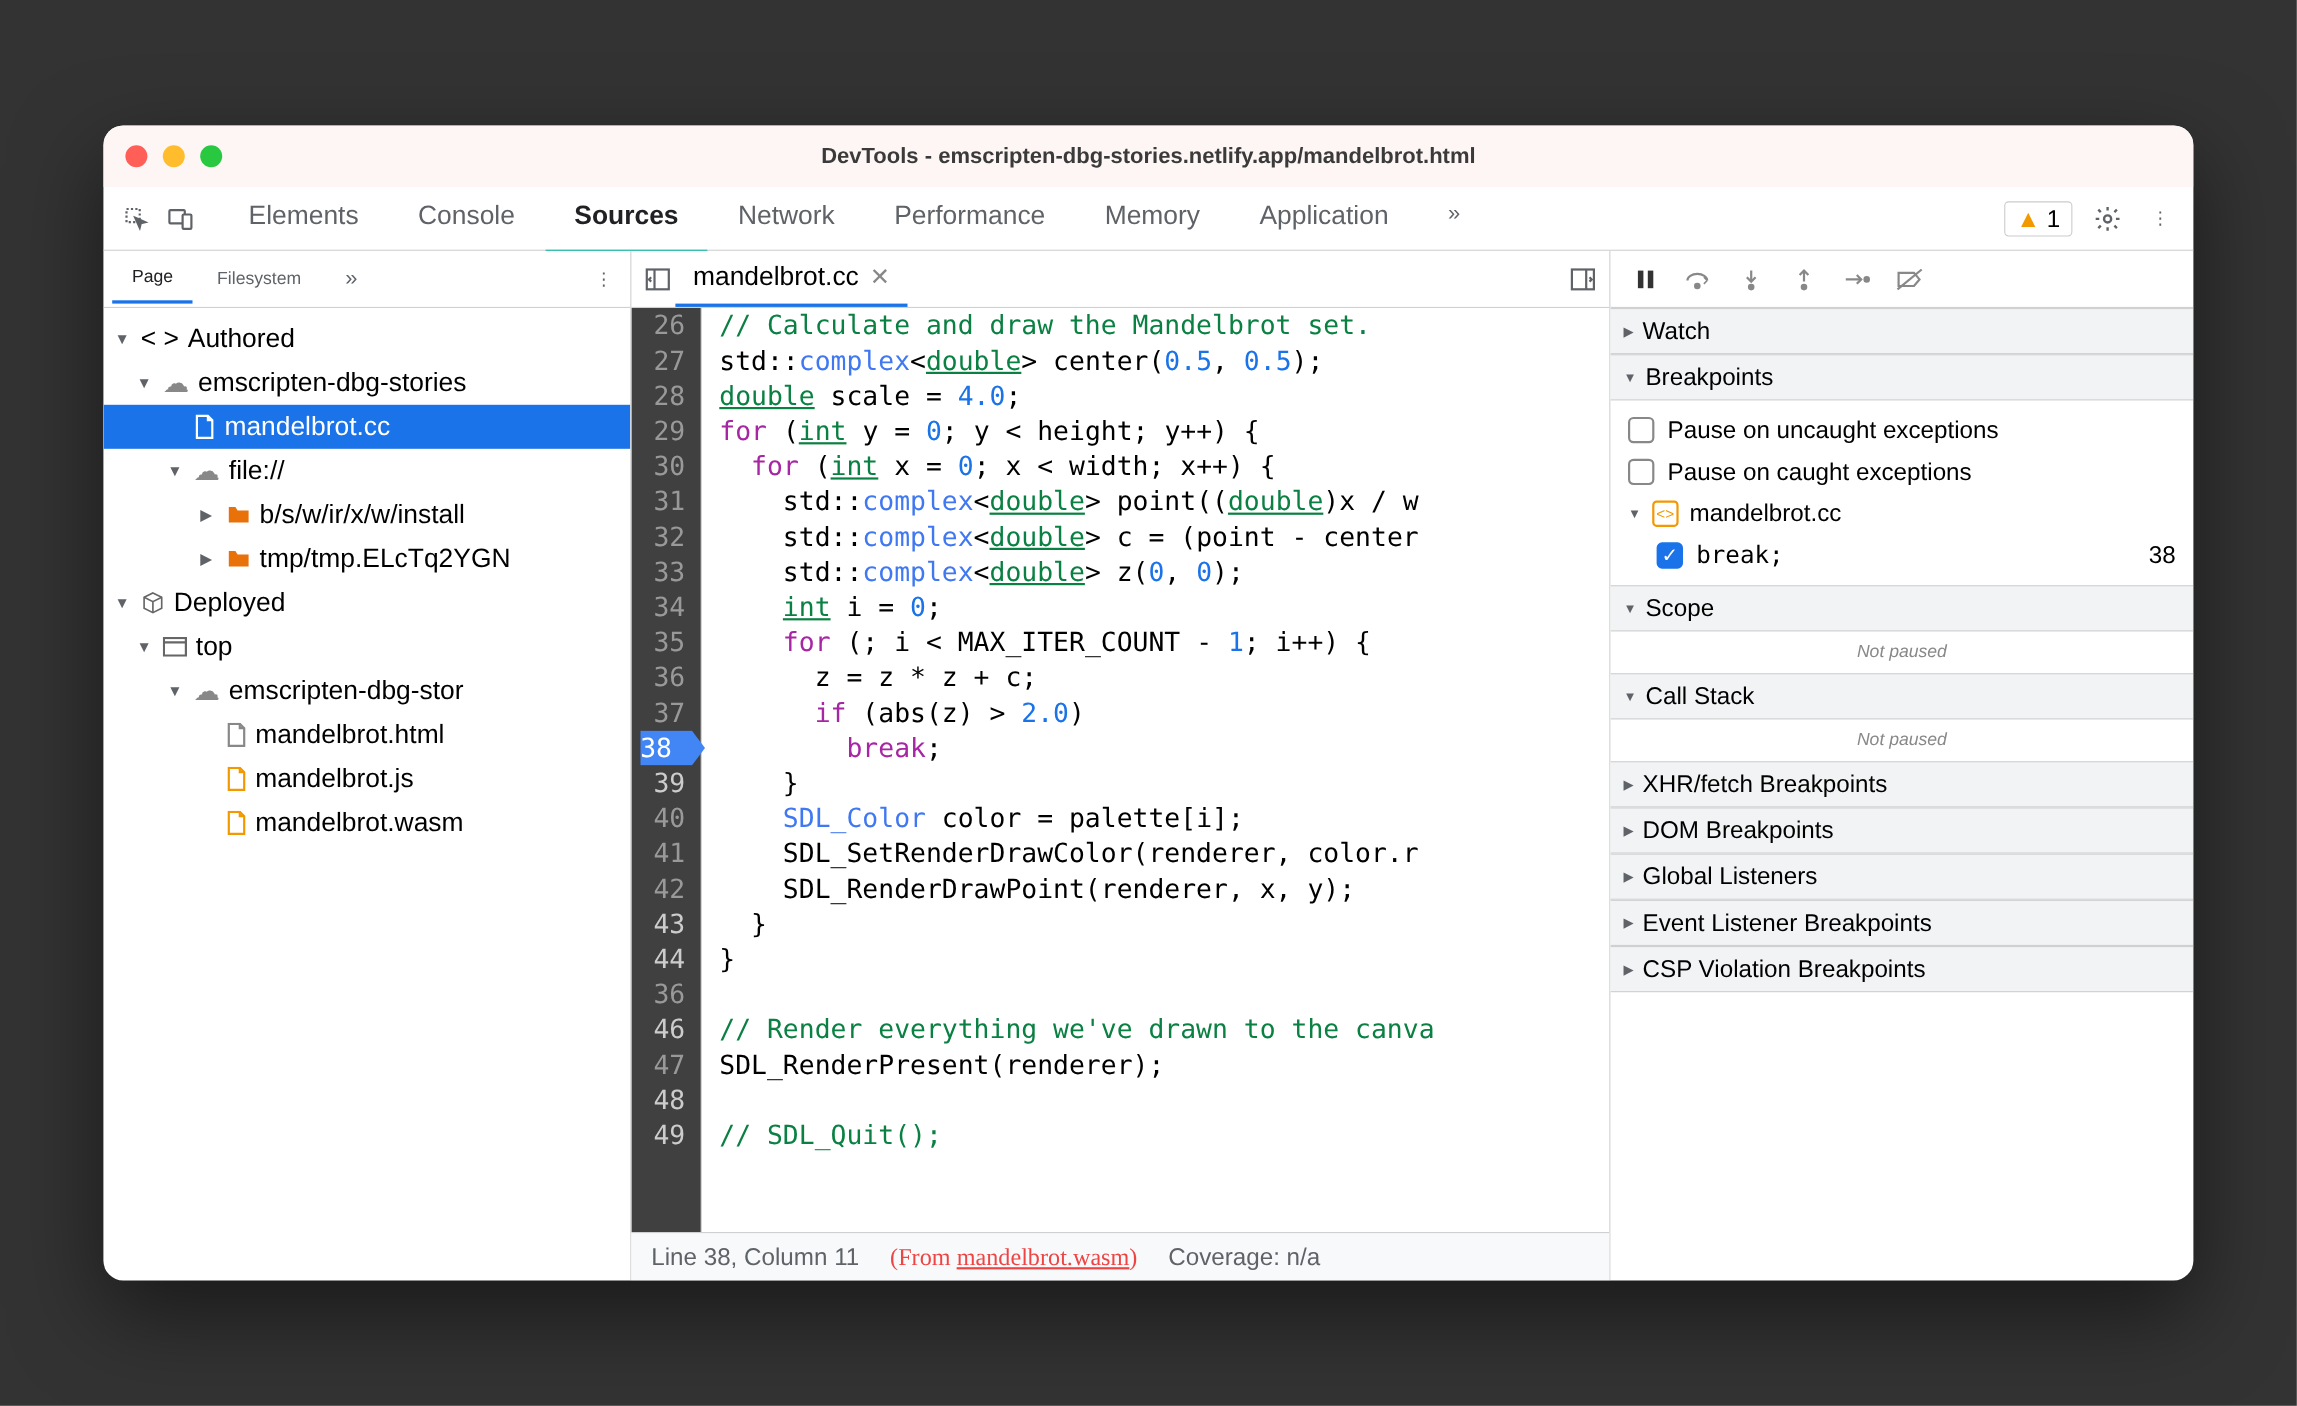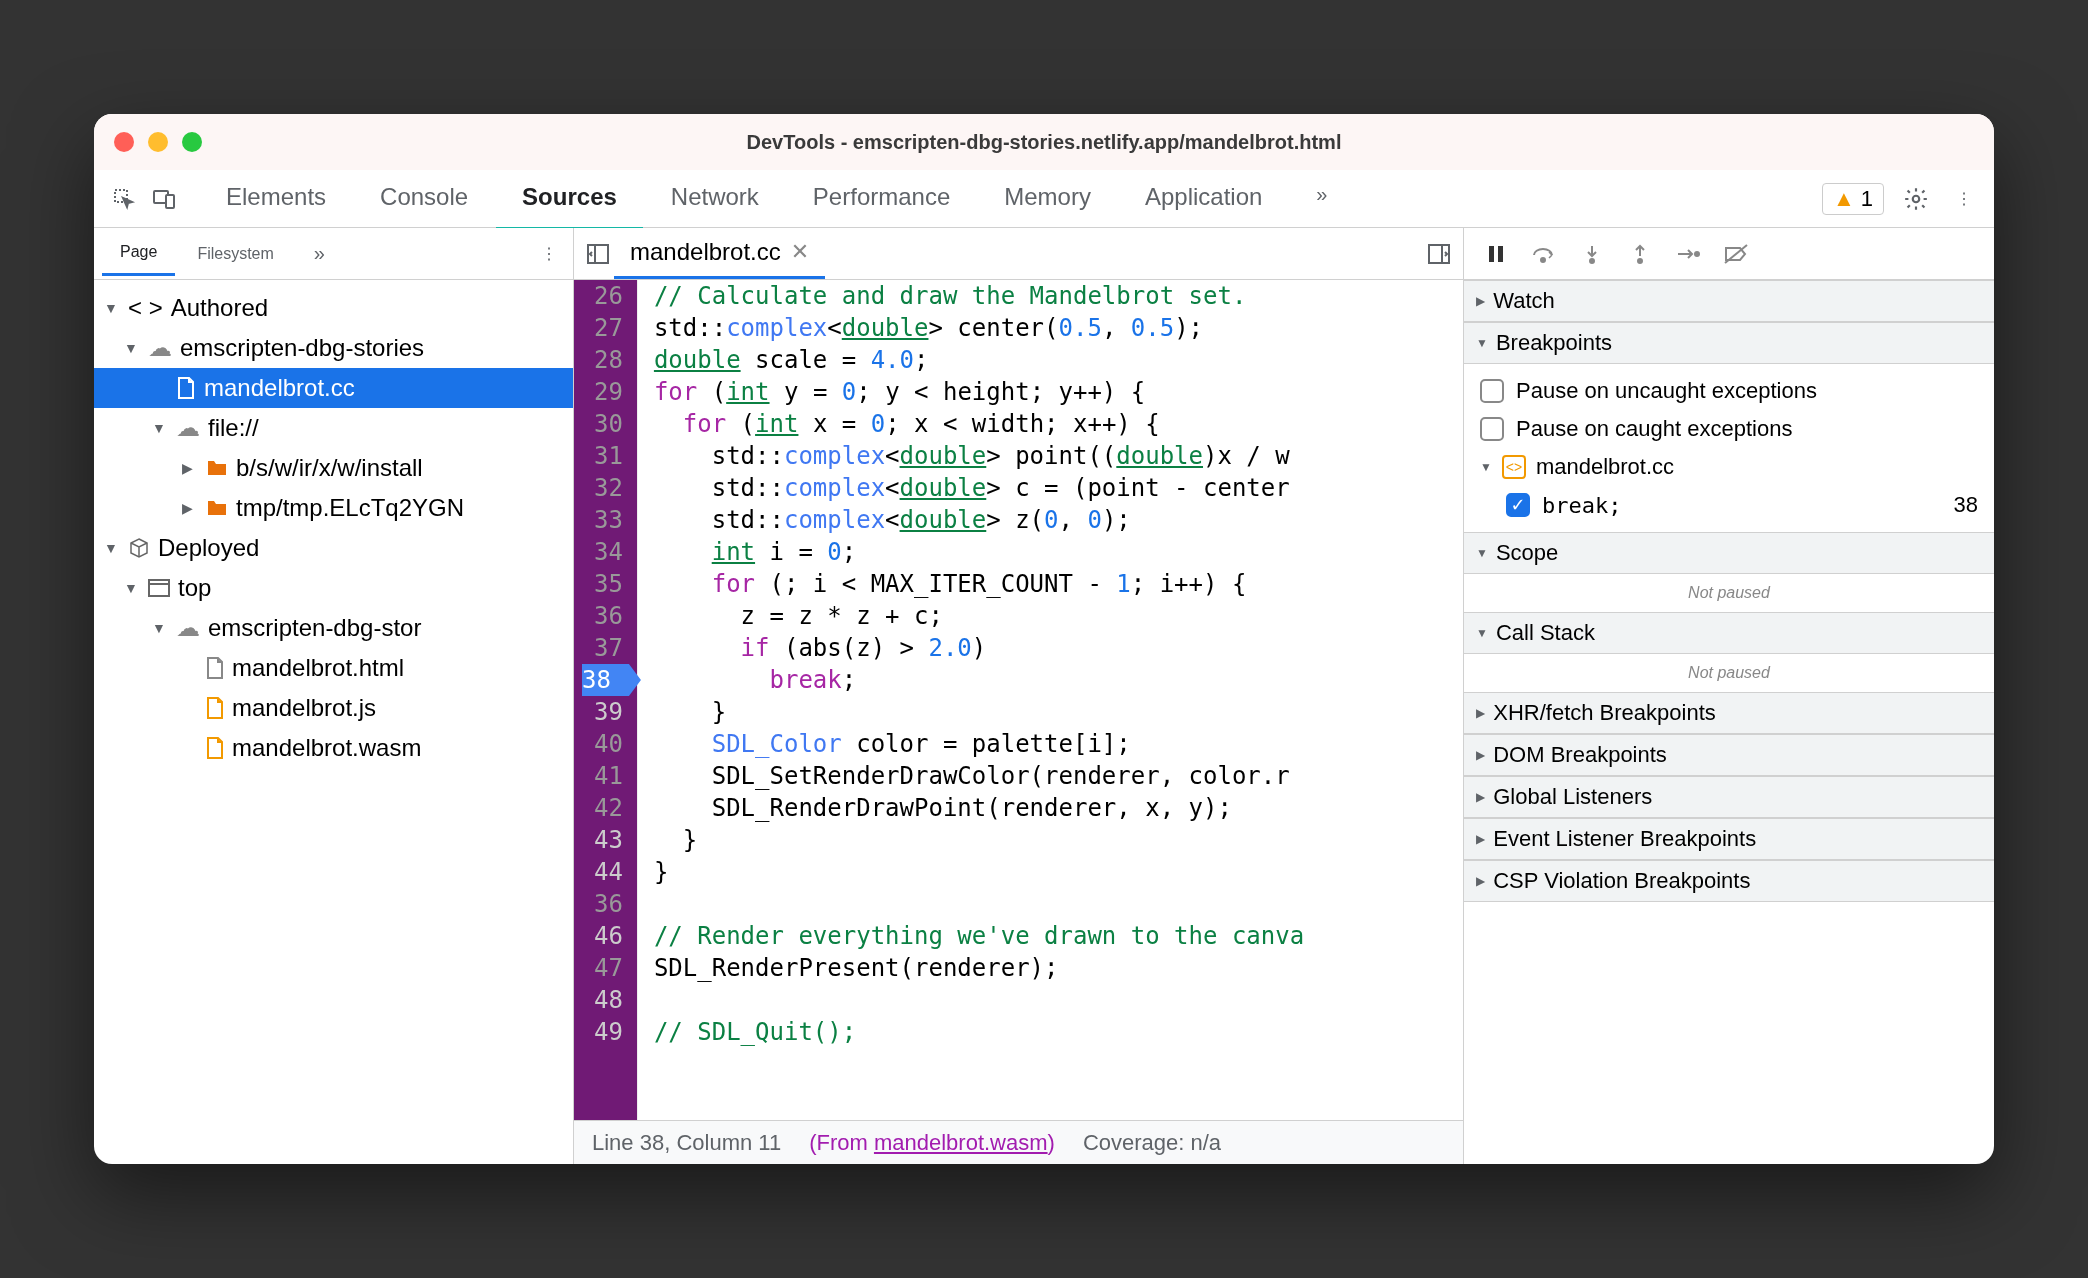--- a/index.html
+++ b/index.html
@@ -174,21 +174,21 @@
 .editor-tab-close { color: #888; cursor: pointer; font-size: 22px; }
 .editor {
   flex: 1;
   display: flex;
   font-family: "Menlo", "Consolas", monospace;
   font-size: 24px;
   line-height: 32px;
   overflow: hidden;
 }
 .gutter {
-  background: #701a75;
+  background: #404040;
   color: #999;
   text-align: right;
   padding: 0 14px 0 8px;
   user-select: none;
   border-right: 1px solid #eee;
 }
 .gutter-line { height: 32px; position: relative; }
 .gutter-line.bp {
   background: #4285f4;
   color: #fff;
@@ -209,21 +209,21 @@
   height: 44px;
   border-top: 1px solid #d0d0d0;
   display: flex;
   align-items: center;
   padding: 0 18px;
   gap: 28px;
   font-size: 22px;
   color: #5f6368;
   background: #f8f9fa;
 }
-.statusbar .from { color: #a21caf; }
+.statusbar .from { color: #ef4444; font-family: Liberation Serif, serif; }
 .statusbar .from u { text-decoration: underline; }
 .debugger {
   width: 530px;
   display: flex;
   flex-direction: column;
   overflow: hidden;
 }
 .debugger-toolbar {
   height: 52px;
   display: flex;

